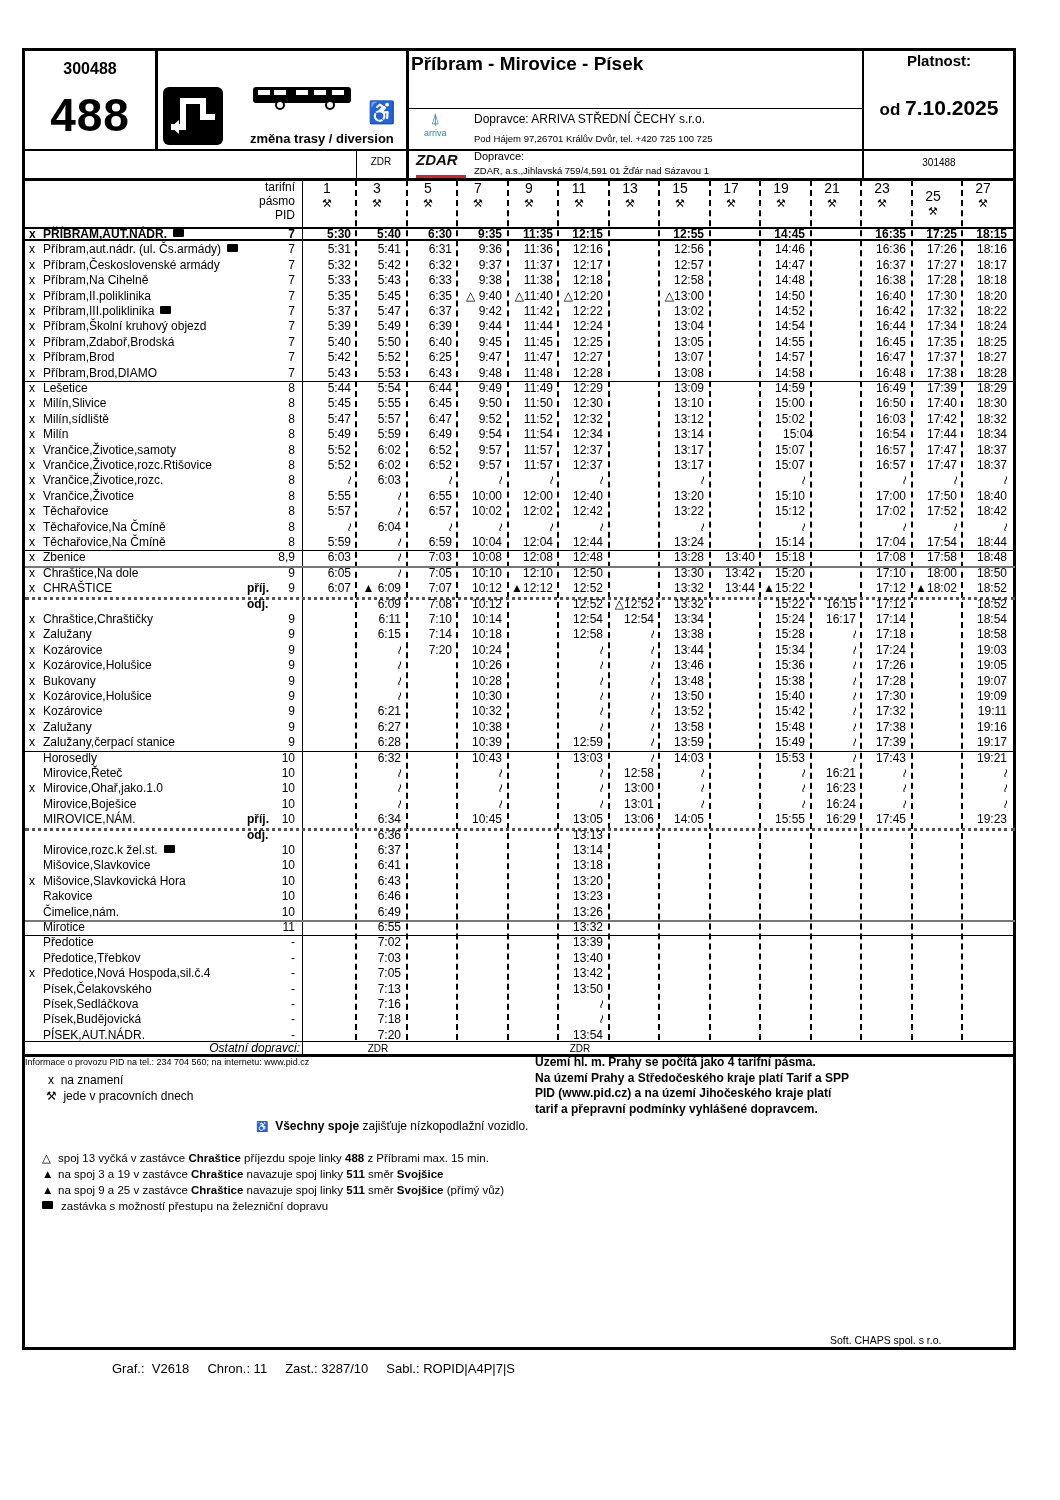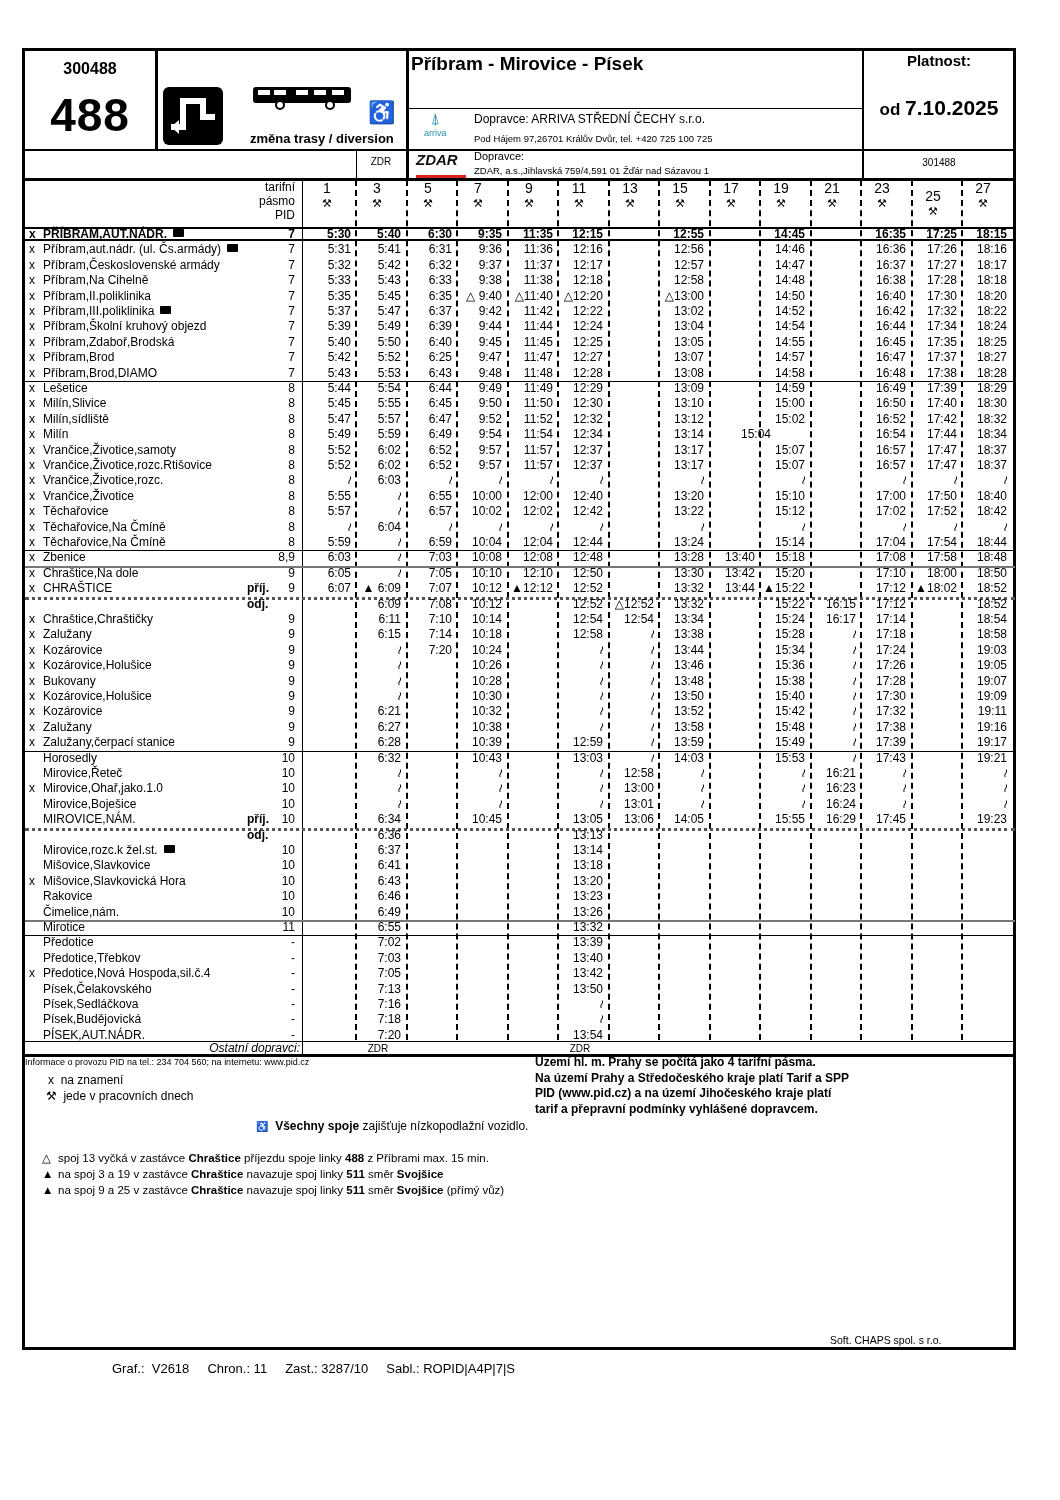--- a/index.html
+++ b/index.html
@@ -364,38 +364,38 @@
       <span class="cell" style="left:328px">5:57</span>
       <span class="cell" style="left:379px">6:47</span>
       <span class="cell" style="left:429px">9:52</span>
       <span class="cell" style="left:480px">11:52</span>
       <span class="cell" style="left:530px">12:32</span>
       <span class="cell" style="left:581px"></span>
       <span class="cell" style="left:631px">13:12</span>
       <span class="cell" style="left:682px"></span>
       <span class="cell" style="left:732px">15:02</span>
       <span class="cell" style="left:783px"></span>
-      <span class="cell" style="left:833px">16:52</span>
+      <span class="cell" style="left:833px">16:03</span>
       <span class="cell" style="left:884px">17:42</span>
       <span class="cell" style="left:934px">18:32</span>
     </div>
     <div class="row" style="top: 427.2px;">
       <span class="x">x</span>
       <span class="name"><span>Milín</span></span>
       <span class="zone">8</span>
       <span class="cell" style="left:278px">5:49</span>
       <span class="cell" style="left:328px">5:59</span>
       <span class="cell" style="left:379px">6:49</span>
       <span class="cell" style="left:429px">9:54</span>
       <span class="cell" style="left:480px">11:54</span>
       <span class="cell" style="left:530px">12:34</span>
       <span class="cell" style="left:581px"></span>
       <span class="cell" style="left:631px">13:14</span>
       <span class="cell" style="left:682px"></span>
-      <span class="cell" style="left:698px">15:04</span>
+      <span class="cell" style="left:740px">15:04</span>
       <span class="cell" style="left:783px"></span>
       <span class="cell" style="left:833px">16:54</span>
       <span class="cell" style="left:884px">17:44</span>
       <span class="cell" style="left:934px">18:34</span>
     </div>
     <div class="row" style="top: 442.6px;">
       <span class="x">x</span>
       <span class="name"><span>Vrančice,Životice,samoty</span></span>
       <span class="zone">8</span>
       <span class="cell" style="left:278px">5:52</span>
@@ -1177,16 +1177,17 @@
   <div class="note-b">Uzemí hl. m. Prahy se počítá jako 4 tarifní pásma.</div>
   <div class="note-b">Na území Prahy a Středočeského kraje platí Tarif a SPP</div>
   <div class="note-b">PID (www.pid.cz) a na území Jihočeského kraje platí</div>
   <div class="note-b">tarif a přepravní podmínky vyhlášené dopravcem.</div>
 </div>
 <div class="abs" style="left:256px;top:1119px;font-size:12px;"><span style="font-size:10px;">♿</span>&nbsp; <b>Všechny spoje</b> <span>zajišťuje nízkopodlažní vozidlo.</span></div>
 <div id="notes" class="abs" style="left:42px;top:1150px;font-size:11.5px;line-height:16px;">
     <div><span style="display:inline-block;width:16px">△</span><span>spoj 13 vyčká v zastávce </span><b>Chraštice</b><span> příjezdu spoje linky </span><b>488</b><span> z Příbrami max. 15 min.</span></div>
     <div><span style="display:inline-block;width:16px">▲</span><span>na spoj 3 a 19 v zastávce </span><b>Chraštice</b><span> navazuje spoj linky </span><b>511</b><span> směr </span><b>Svojšice</b></div>
     <div><span style="display:inline-block;width:16px">▲</span><span>na spoj 9 a 25 v zastávce </span><b>Chraštice</b><span> navazuje spoj linky </span><b>511</b><span> směr </span><b>Svojšice</b><span> (přímý vůz)</span></div>
+    <div><span class="train" style="margin:0 8px 0 0"></span><span>zastávka s možností přestupu na železniční dopravu</span></div>
   </div>
 
 <div class="abs" style="left:830px;top:1334px;font-size:10.5px;">Soft. CHAPS spol. s r.o.</div>
 <div class="abs" style="left:112px;top:1361px;font-size:13px;white-space:pre;">Graf.:  V2618     Chron.: 11     Zast.: 3287/10     Sabl.: ROPID|A4P|7|S</div>
 
 </body></html>

